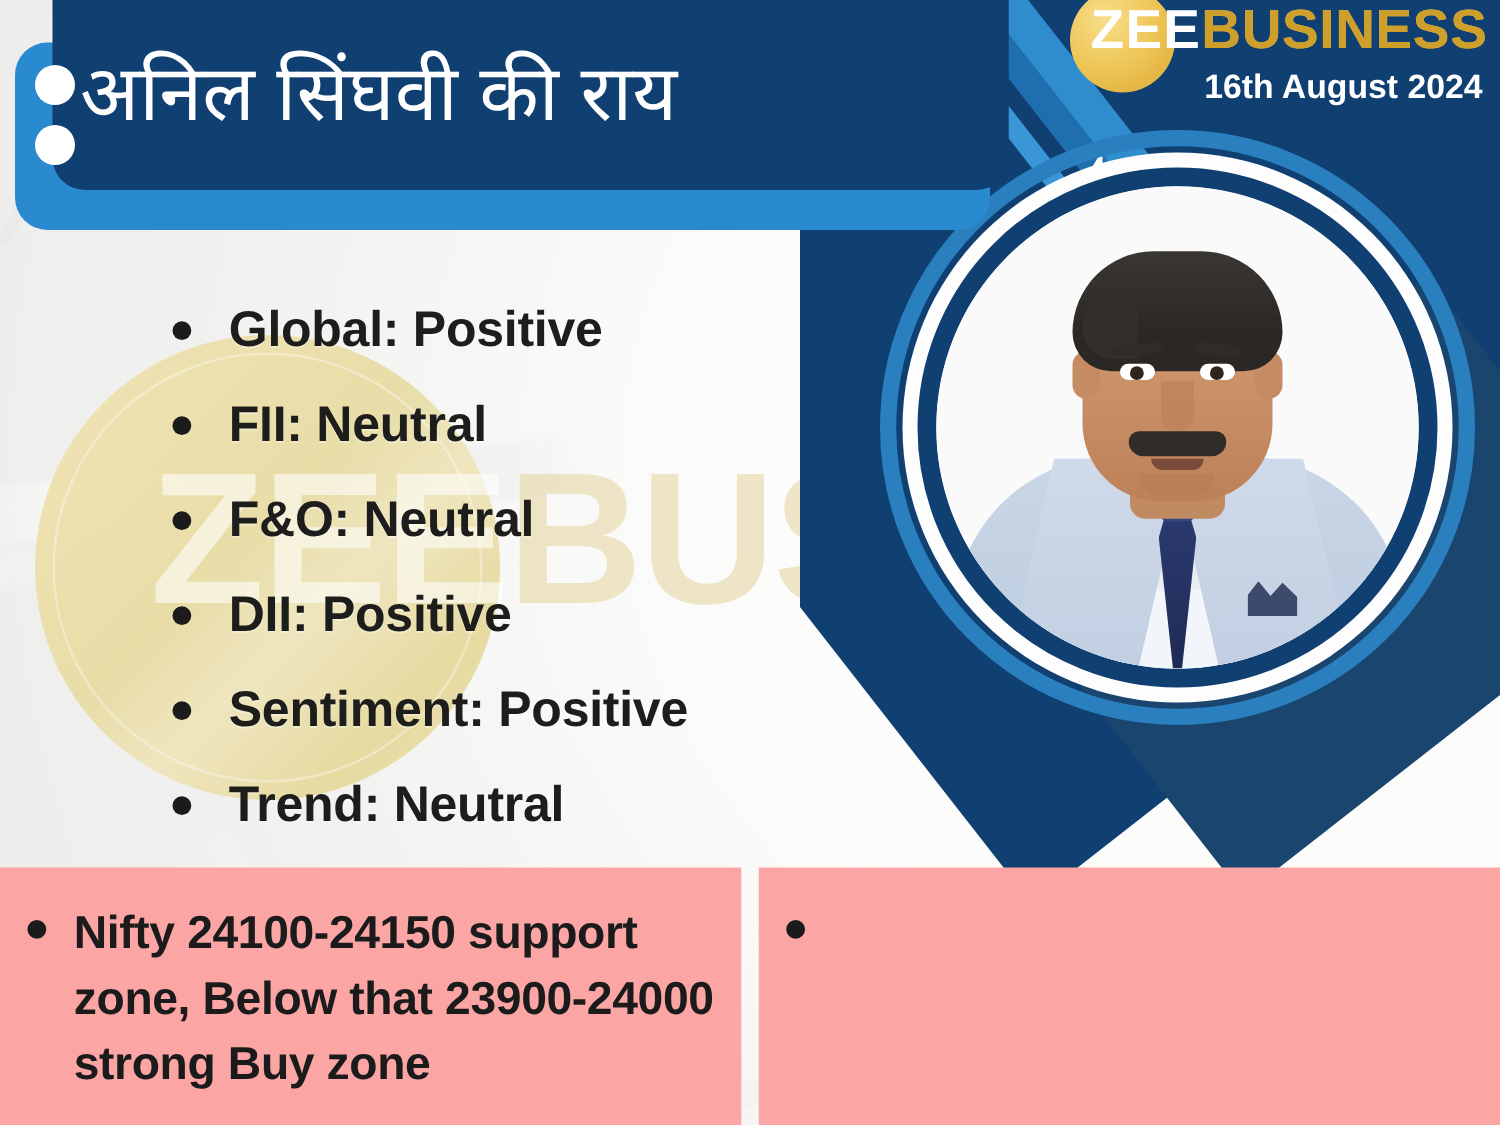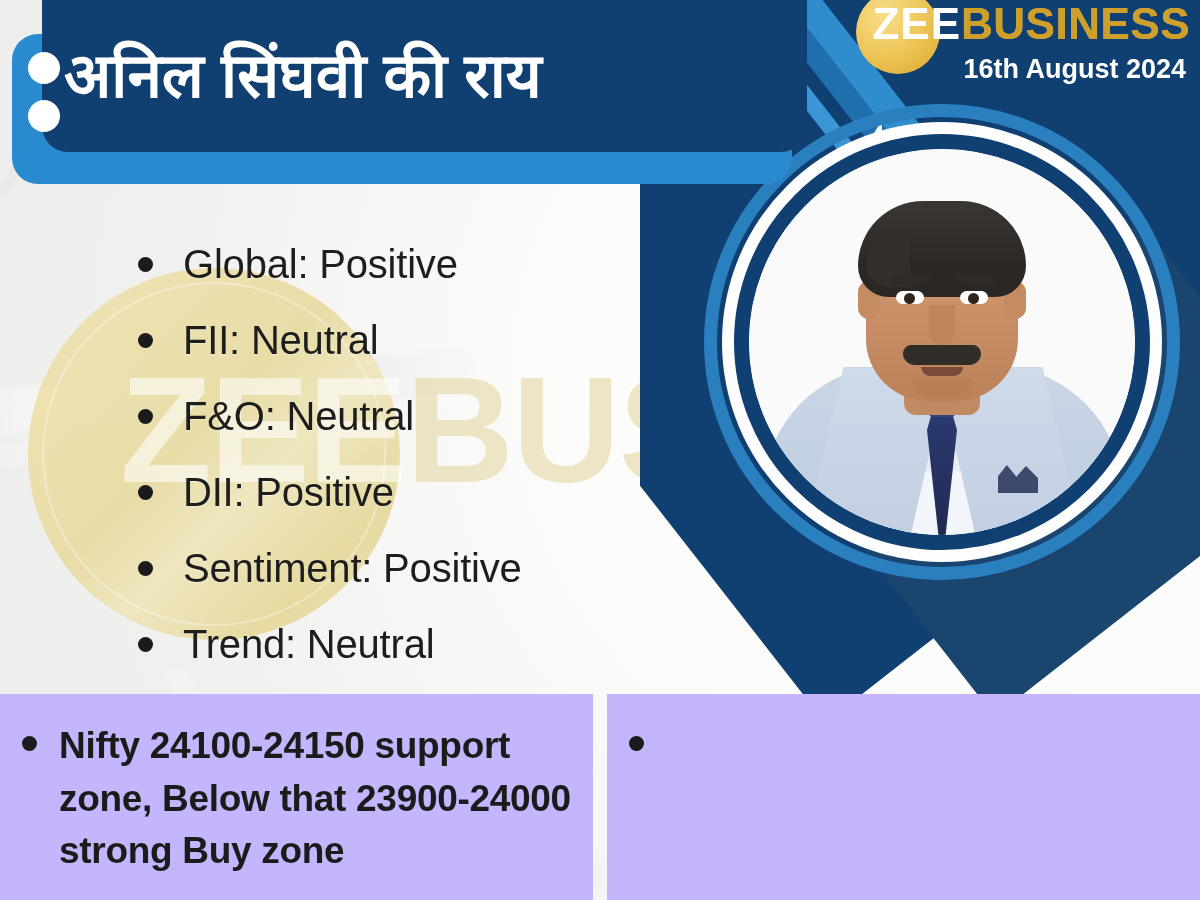--- a/index.html
+++ b/index.html
@@ -125,21 +125,21 @@
   .p-mouth{position:absolute;left:50%;top:218px;transform:translateX(-50%);
      width:42px;height:9px;background:#7a4a3a;border-radius:0 0 14px 14px;}
   .p-chin{position:absolute;left:50%;top:230px;transform:translateX(-50%);
      width:60px;height:18px;background:#b77a52;border-radius:0 0 30px 30px;opacity:.5;}
 
   
   .title-frame{position:absolute;left:12px;top:34px;width:780px;height:150px;
      background:#2a8ad0;border-radius:26px;}
   .title-panel{position:absolute;left:42px;top:0;width:765px;height:152px;
      background:#103f72;border-radius:0 0 26px 26px;display:flex;align-items:center;}
-  .title-text{margin-left:22px;color:#ffffff;font-size:62px;font-weight:bold;line-height:1;
+  .title-text{margin-left:22px;color:#ffffff;font-size:62px;font-weight:normal;line-height:1;
      white-space:nowrap;font-family:"Liberation Sans","DejaVu Sans",sans-serif;}
   .dot{position:absolute;left:28px;width:32px;height:32px;border-radius:50%;background:#fff;}
   .dot.d1{top:52px;}
   .dot.d2{top:100px;}
 
   
   .logo{position:absolute;right:10px;top:2px;display:flex;align-items:center;}
   .logo-coin{position:absolute;left:-2px;top:-12px;width:84px;height:84px;border-radius:50%;
      background:radial-gradient(circle at 34% 30%,#f7dc84 0%,#edc css 0%,#eec košt 0%,#eec659 45%,#dca72f 100%);}
   .logo-coin{background:radial-gradient(circle at 34% 30%,#f8de8a 0%,#eec659 48%,#dba82f 100%);}
@@ -148,27 +148,27 @@
   .logo-biz{font-size:44px;font-weight:bold;line-height:1;letter-spacing:.5px;
      background:linear-gradient(180deg,#f3d57c 0%,#d8a72c 100%);
      -webkit-background-clip:text;background-clip:text;color:#cf9f2b;}
   .logo-date{position:absolute;right:14px;top:54px;color:#ffffff;font-size:27px;font-weight:bold;
      white-space:nowrap;z-index:3;margin-left:25px;}
 
   
   .bullets{position:absolute;left:138px;top:226px;width:560px;}
   .b-item{display:flex;align-items:center;height:76px;}
   .b-dot{width:15px;height:15px;border-radius:50%;background:#1b1b1b;flex:0 0 auto;}
-  .b-label{margin-left:30px;font-size:40px;font-weight:normal;color:#1d1d1b;line-height:1;
+  .b-label{margin-left:30px;font-size:40px;font-weight:bold;color:#1d1d1b;line-height:1;
      letter-spacing:-.2px;white-space:nowrap;
      text-shadow:0 1px 0 rgba(255,255,255,.35);}
 
   
   .cards{position:absolute;left:0;top:694px;width:1200px;height:206px;display:flex;gap:14px;}
-  .card-box{position:relative;background:#c4b5fd;flex:1 1 0;padding:26px 22px 20px 22px;
+  .card-box{position:relative;background:#fca5a5;flex:1 1 0;padding:26px 22px 20px 22px;
      display:flex;align-items:flex-start;}
   .card-box.left{border-radius:0;}
   .c-dot{width:15px;height:15px;border-radius:50%;background:#1b1b1b;flex:0 0 auto;margin-top:16px;}
   .c-text{margin-left:22px;font-size:37px;font-weight:bold;color:#1b1b1b;line-height:1.42;
      letter-spacing:-.3px;}
 </style>
 </head>
 <body>
 
 <div id="card">

